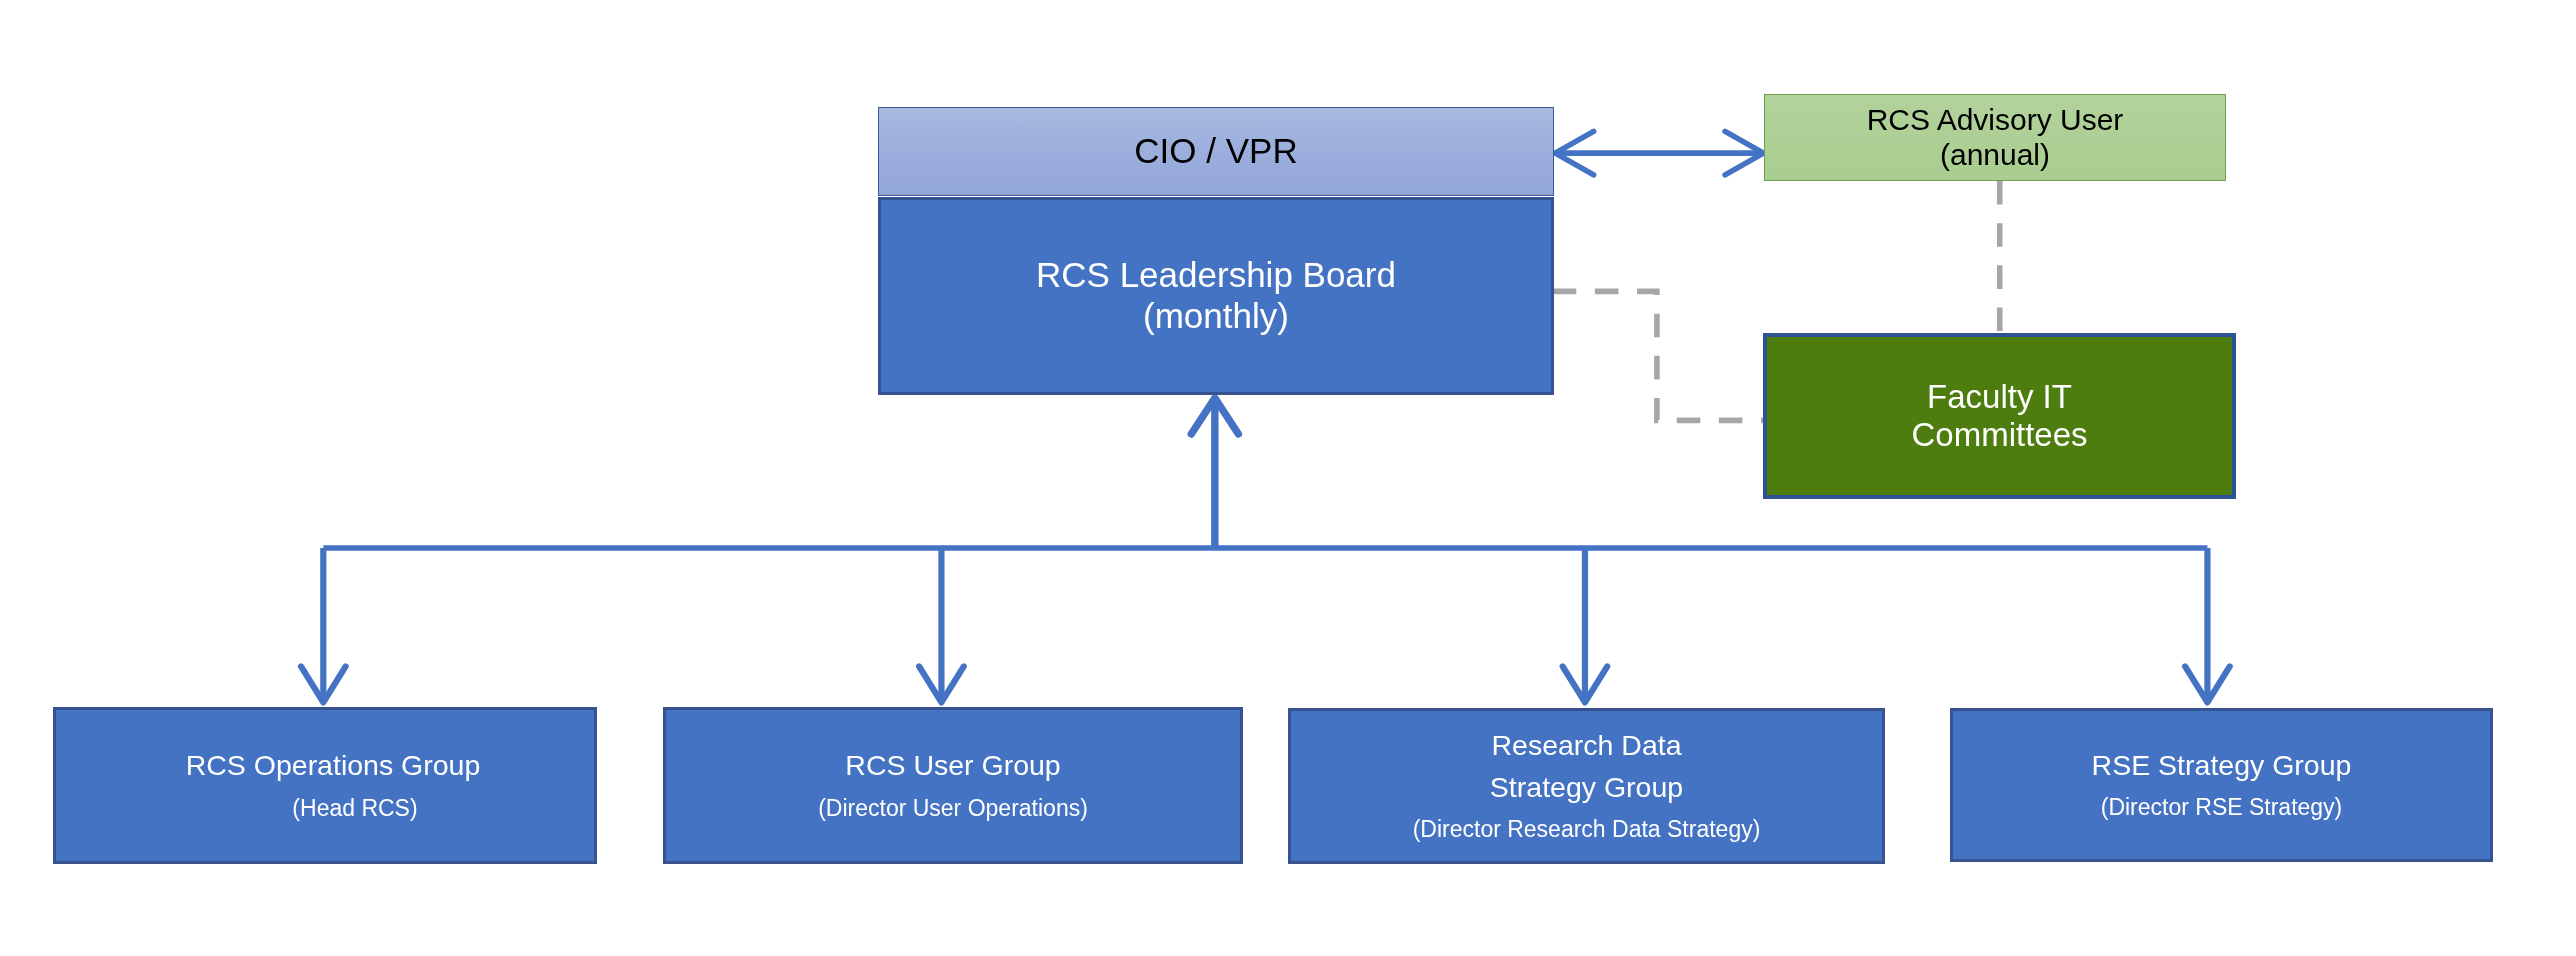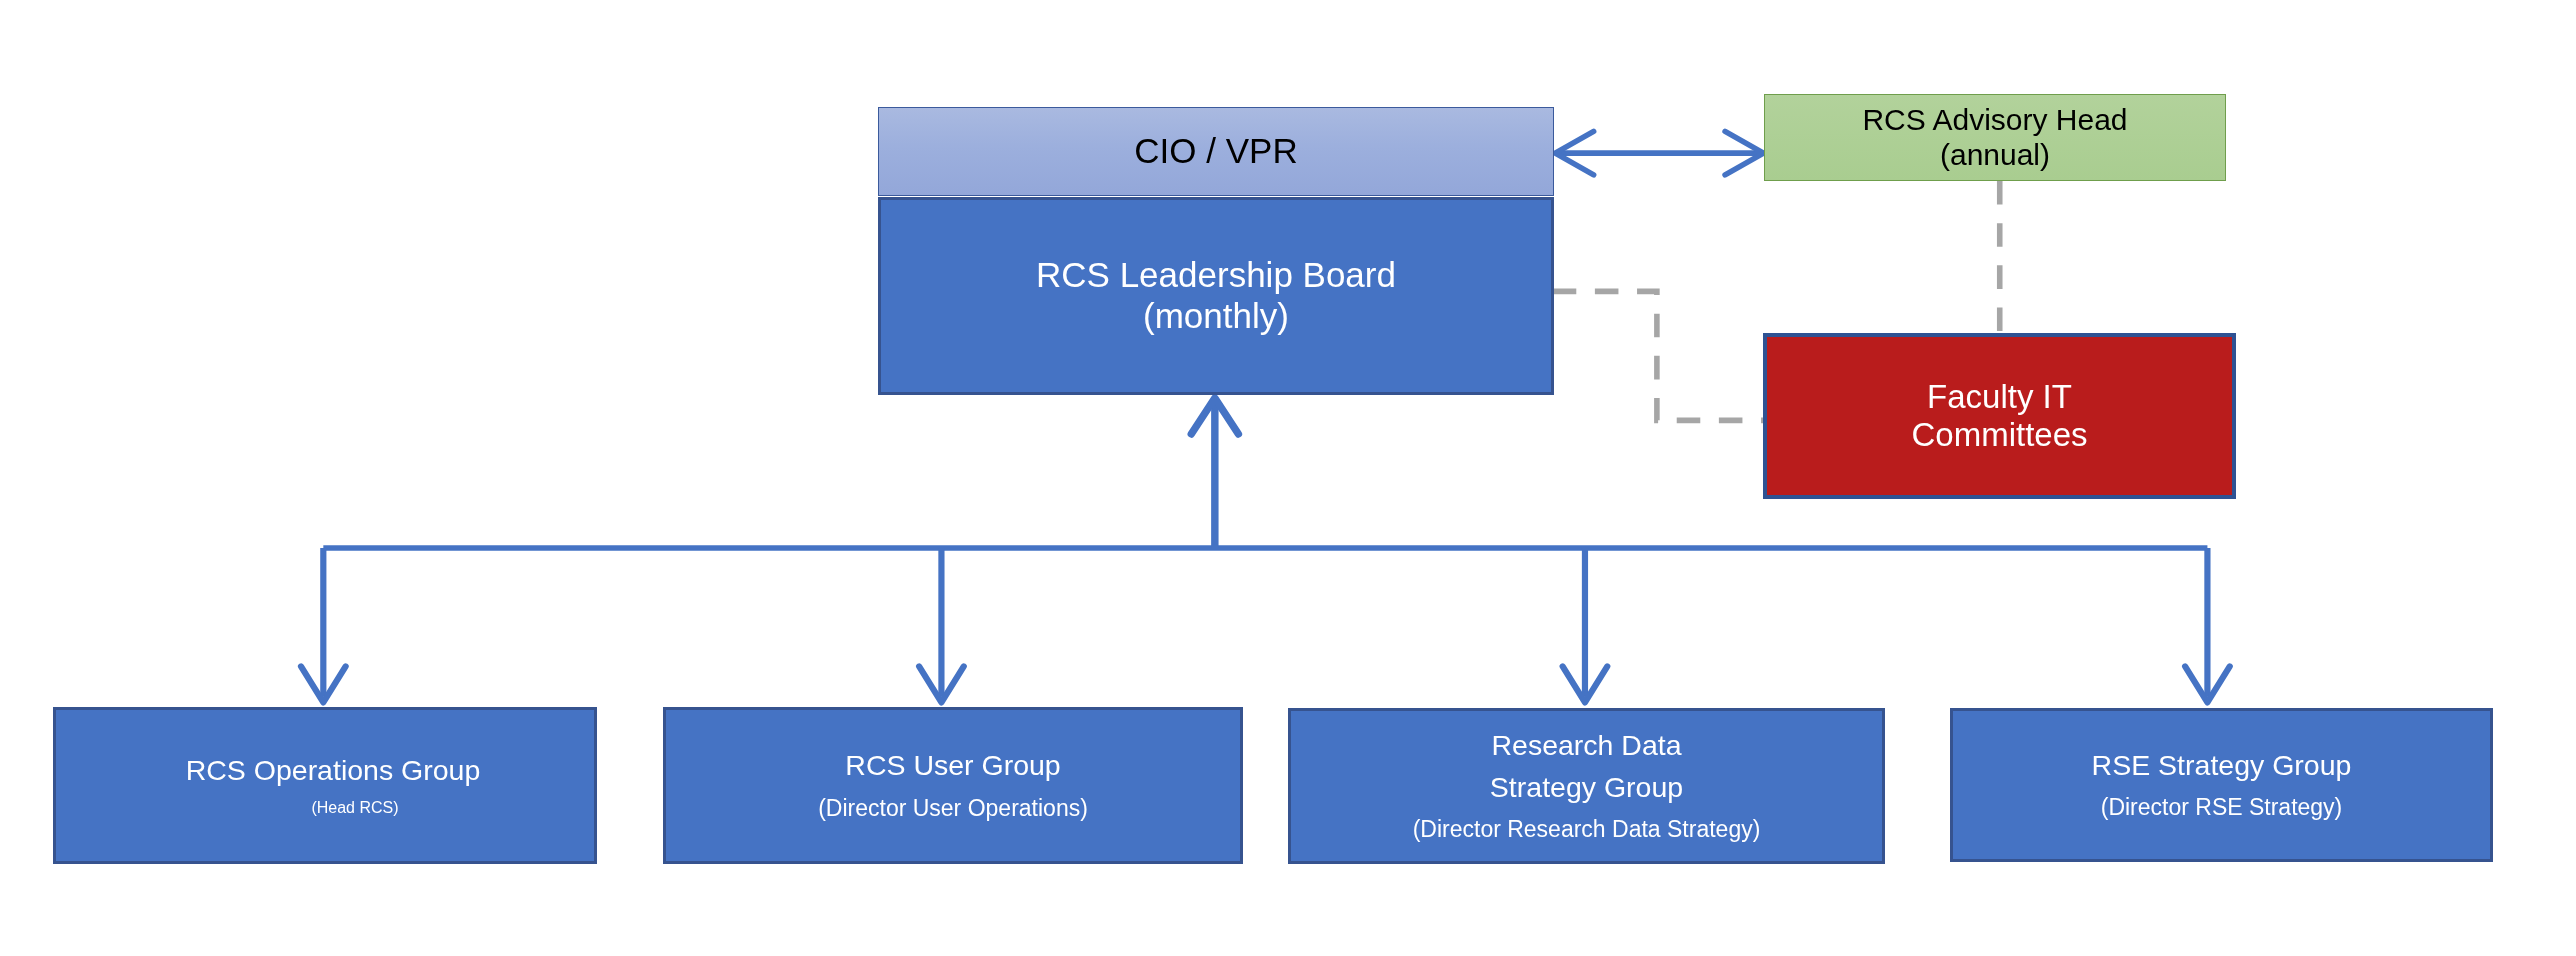--- a/index.html
+++ b/index.html
@@ -55,36 +55,36 @@
   }
   
   .node-advisory {
     background: linear-gradient(180deg, #b2d29b 0%, #a9cd90 100%);
     border: 1.9px solid #6f9e4c;
     color: #000000;
     font-size: 30px;
   }
   
   .node-faculty {
-    background: #b91c1c;
+    background: #4d7c0f;
     border: 4.3px solid #2e5293;
     color: #ffffff;
     font-size: 33px;
   }
   
   .node-group {
     background: #4573c4;
     border: 3.1px solid #36538f;
     color: #ffffff;
   }
   .node-group .line-main { font-size: 28px; }
   .node-group .line-sub  { font-size: 23px; margin-top: 12.4px; }
 
   .g1 .line-main { font-size: 28.5px; }
-  .g1 .line-sub  { font-size: 16px; margin-left: 44px; }
+  .g1 .line-sub  { font-size: 23px; margin-left: 44px; }
   .g2 .line-main { font-size: 28.5px; }
   .g2 .line-sub  { font-size: 23px; }
   .g3 .line-main { font-size: 28.5px; }
   .g3 .line-sub  { font-size: 23px; }
   .g4 .line-main { font-size: 28.5px; }
   .g4 .line-sub  { font-size: 23px; }
 </style>
 </head>
 <body>
 
@@ -132,21 +132,21 @@
   <div class="node node-cio" style="left:878px; top:107px; width:676px; height:89px;">
     <span class="line-main">CIO / VPR</span>
   </div>
 
   <div class="node node-leadership" style="left:878px; top:197px; width:676px; height:198px;">
     <span class="line-main">RCS Leadership Board</span>
     <span class="line-sub">(monthly)</span>
   </div>
 
   <div class="node node-advisory" style="left:1764px; top:94px; width:462px; height:87px;">
-    <span class="line-main">RCS Advisory Head</span>
+    <span class="line-main">RCS Advisory User</span>
     <span class="line-sub">(annual)</span>
   </div>
 
   <div class="node node-faculty" style="left:1763px; top:333px; width:473px; height:166px;">
     <span class="line-main">Faculty IT</span>
     <span class="line-sub">Committees</span>
   </div>
 
   <div class="node node-group g1" style="left:53px; top:707px; width:544px; height:157px;padding-left:16px;">
     <span class="line-main">RCS Operations Group</span>

